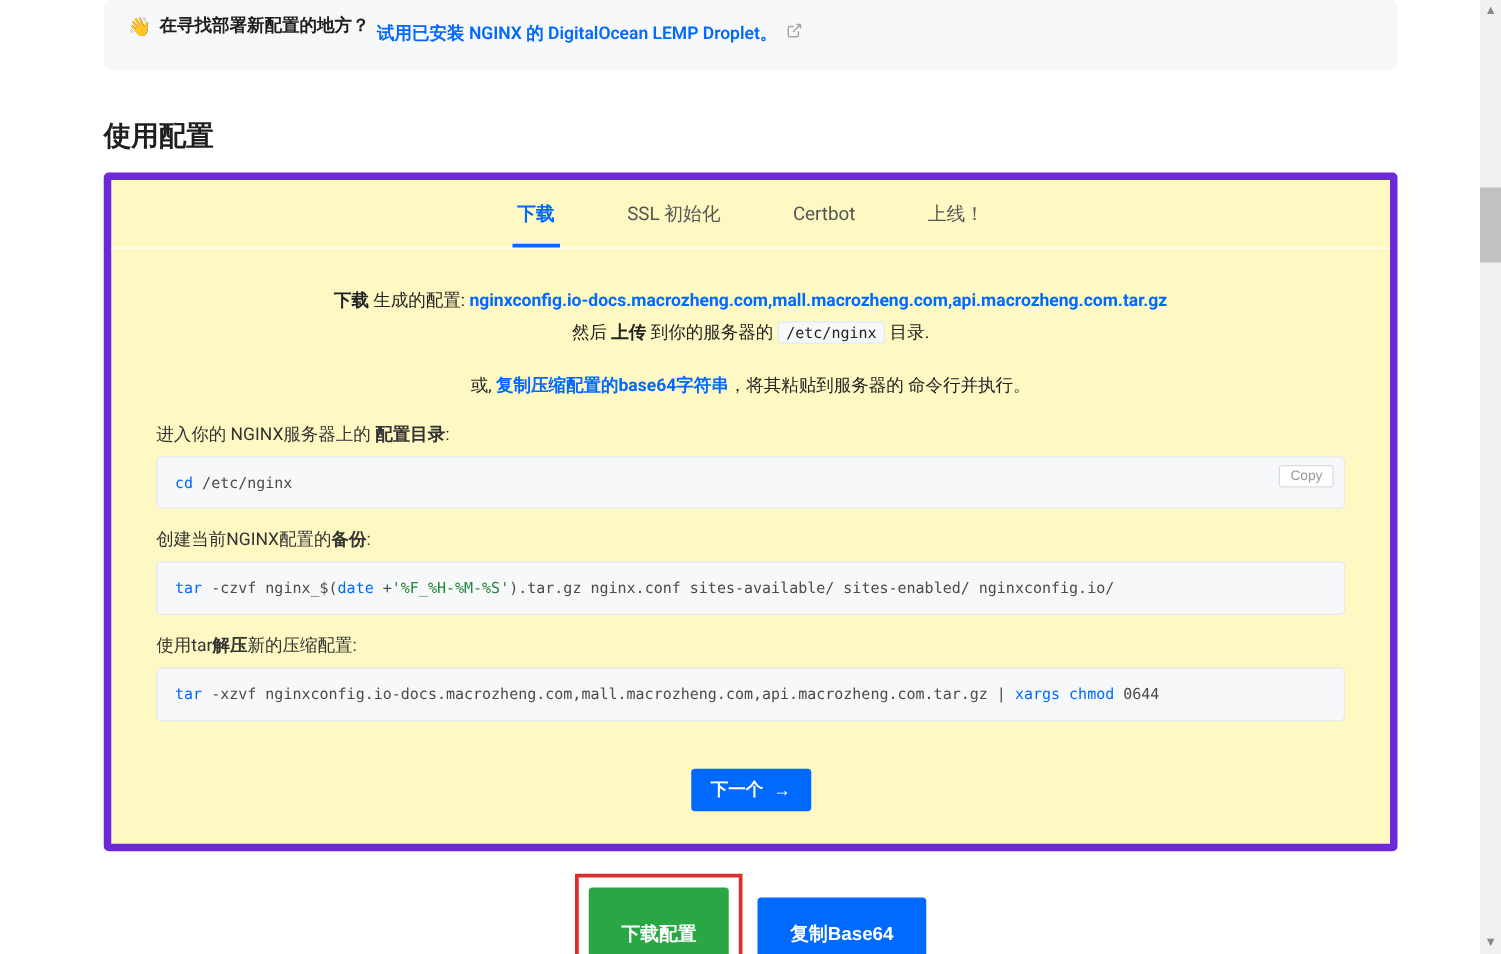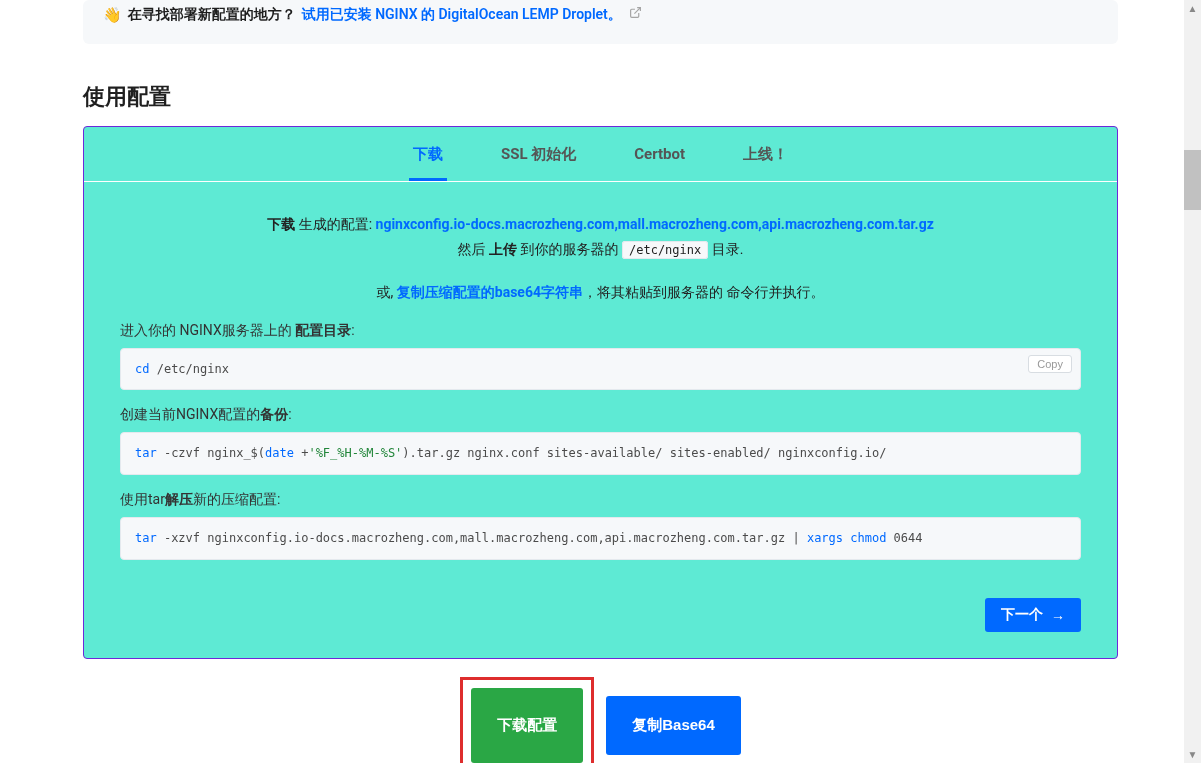--- a/index.html
+++ b/index.html
@@ -15,34 +15,34 @@
       background: #f6f8fa;
       border-radius: 6px;
       padding: 0 20px 20px 20px;
       margin: 0 75px;
       display: flex;
       align-items: flex-end;
     }
     .banner-content { display: flex; align-items: center; gap: 6px; font-size: 14px; font-weight: 600; padding-top: 6px; }
     .wave { font-size: 15px; }
     .banner-text { color: #1e1e1e; text-align: center; }
-    .banner-link { color: #0069ff; text-decoration: none; }
+    .banner-link { color: #0069ff; text-decoration: none; margin-top: 12px; }
     .ext-icon { display: inline-block; color: #a5a5a5; margin-left: 4px; }
 
     .section-title { font-size: 22px; font-weight: 700; margin: 38px 75px 14px; color: #1f1f1f; }
 
     .card {
-      border: 1px solid #6d28d9;
+      border: 6px solid #6d28d9;
       border-radius: 4px;
       margin: 0 75px;
-      background: #5eead4;
+      background: #fef9c3;
     }
 
     .tabs { display: flex; justify-content: center; gap: 50px; padding: 18px 0 0; border-bottom: 1px solid #fff; }
-    .tab { font-size: 15px; color: #555; padding: 0 4px 14px; cursor: pointer; font-weight: 700; }
+    .tab { font-size: 15px; color: #555; padding: 0 4px 14px; cursor: pointer; font-weight: 400; }
     .tab.active { color: #0069ff; border-bottom: 3px solid #0069ff; font-weight: 600; }
 
     .card-body { padding: 30px 36px 20px; }
 
     .line { font-size: 14px; line-height: 1.8; color: #222; text-align: center; }
     .line .bold { font-weight: 700; }
     .line .link { color: #0069ff; font-weight: 700; }
     .mono-inline { font-family: "SFMono-Regular", Consolas, Menlo, monospace; background: #f6f8fa; border: 1px solid #e4e9ee; padding: 1px 6px; border-radius: 3px; font-size: 12px; }
 
     .para-gap { height: 18px; }
@@ -70,21 +70,21 @@
       right: 8px;
       font-size: 11px;
       color: #999;
       border: 1px solid #d8dde2;
       background: #fff;
       padding: 2px 8px;
       border-radius: 3px;
       cursor: pointer;
     }
 
-    .next-row { display: flex; justify-content: flex-end; padding: 18px 36px 26px; }
+    .next-row { display: flex; justify-content: center; padding: 18px 36px 26px; }
     .next-btn {
       background: #0069ff;
       color: #fff;
       border: none;
       border-radius: 3px;
       padding: 8px 16px;
       font-size: 14px;
       font-weight: 600;
       cursor: pointer;
       display: flex;

